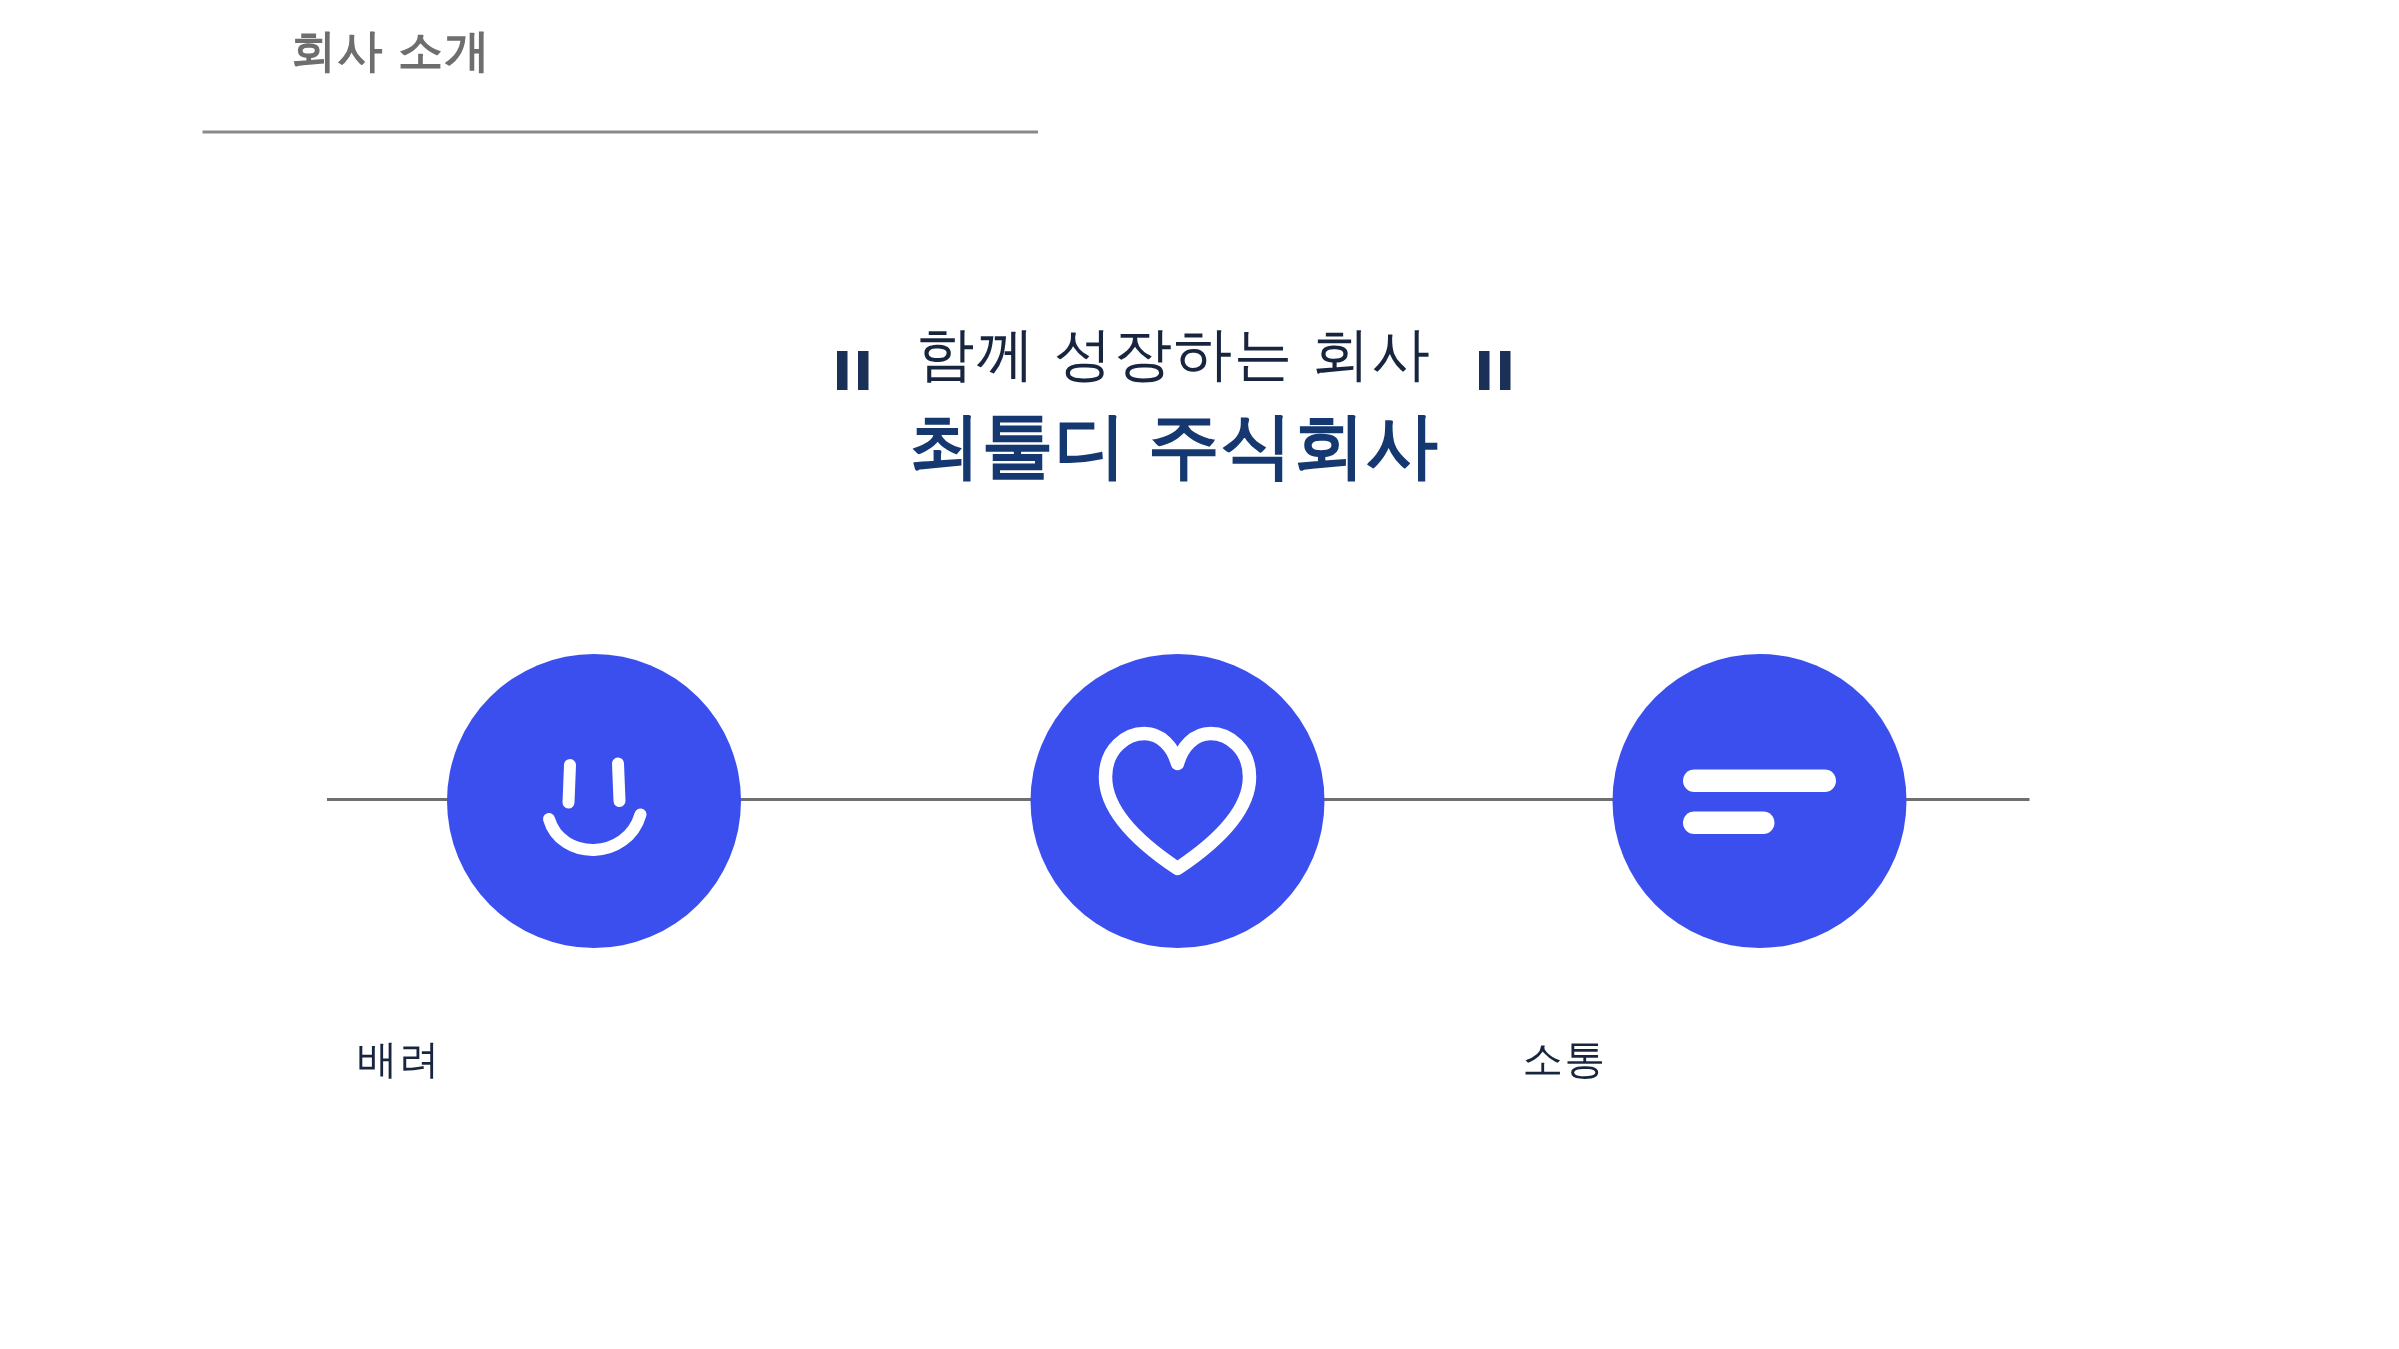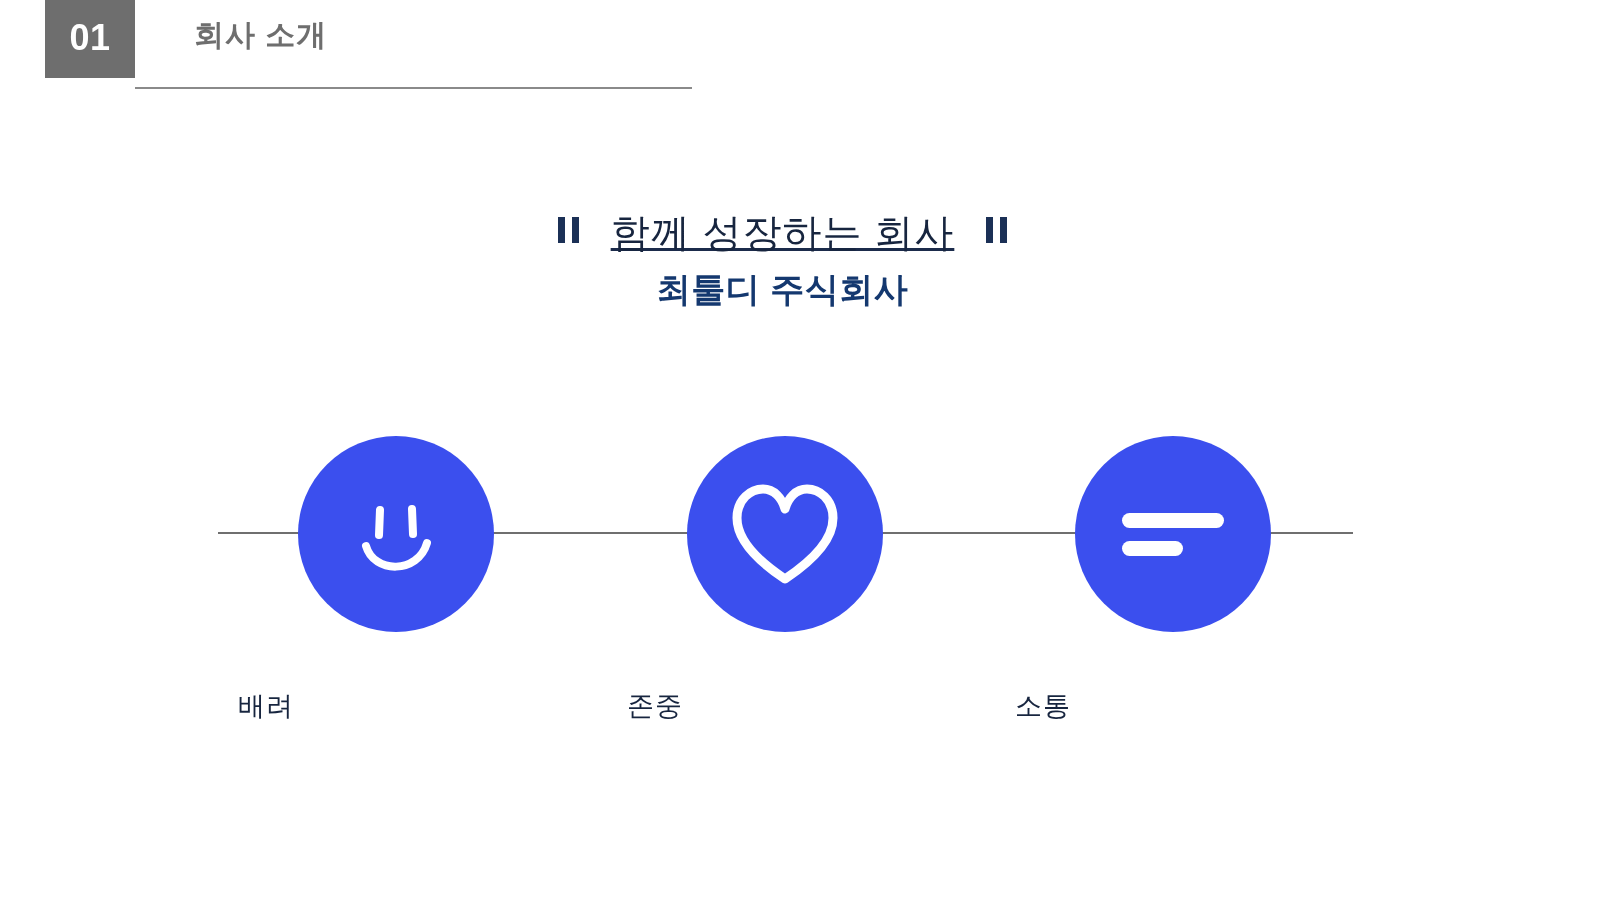--- a/index.html
+++ b/index.html
@@ -77,25 +77,24 @@
   
   .headline {
     position: absolute;
     left: 0;
     top: 206px;
     width: 1565px;
     text-align: center;
   }
   .headline-sub-row {
     display: flex;
-    align-items: center;
+    align-items: flex-end;
     justify-content: center;
     gap: 32px;
     height: 54px;
-    text-decoration: underline;
   }
   .quote-mark {
     display: inline-flex;
     gap: 7px;
     align-items: center;
     height: 26px;
     margin-top: -6px;
   }
   .quote-mark i {
     display: block;
@@ -106,21 +105,21 @@
   .headline-sub {
     font-size: 39px;
     font-weight: 300;
     color: #17253f;
     letter-spacing: 1px;
     line-height: 1.15;
     white-space: nowrap;
   }
   .headline-main {
     margin-top: 9px;
-    font-size: 34px;
+    font-size: 48px;
     font-weight: bold;
     color: #14386f;
     letter-spacing: 0.5px;
     line-height: 1.2;
     white-space: nowrap;
   }
 
   
   .values {
     position: absolute;
@@ -174,23 +173,20 @@
   .node-3 { left: 1075px; }
 
   .icon-svg { display: block; }
 </style>
 </head>
 <body>
 
 <div class="slide">
 
   <div class="header">
-    <div class="section-badge">
-      <span class="section-badge-number">01</span>
-    </div>
     <div class="section-title">회사 소개</div>
     <div class="header-rule"></div>
   </div>
 
   <div class="headline">
     <div class="headline-sub-row">
       <span class="quote-mark">
         <i></i>
           <i></i>
       </span>
@@ -218,21 +214,20 @@
     </div>
 
     <div class="value-node node-2">
       <div class="value-circle">
         <svg class="icon-svg" width="116" height="110" viewBox="0 0 116 110">
           <path d="M58 100 C28 80, 10 60, 10 39 C10 20, 24 10, 36 10
                    C47 10, 55 19, 58 30 C61 19, 69 10, 80 10
                    C92 10, 106 20, 106 39 C106 60, 88 80, 58 100 Z" stroke="#ffffff" stroke-width="9" stroke-linejoin="round" stroke-linecap="round" fill="none"></path>
         </svg>
       </div>
-      <div class="value-label">존중</div>
     </div>
 
     <div class="value-node node-3">
       <div class="value-circle">
         <svg class="icon-svg" width="110" height="70" viewBox="0 0 110 70">
           <rect x="4" y="14" width="102" height="15" rx="7.5" fill="#ffffff"></rect>
           <rect x="4" y="42" width="61" height="15" rx="7.5" fill="#ffffff"></rect>
         </svg>
       </div>
       <div class="value-label">소통</div>

